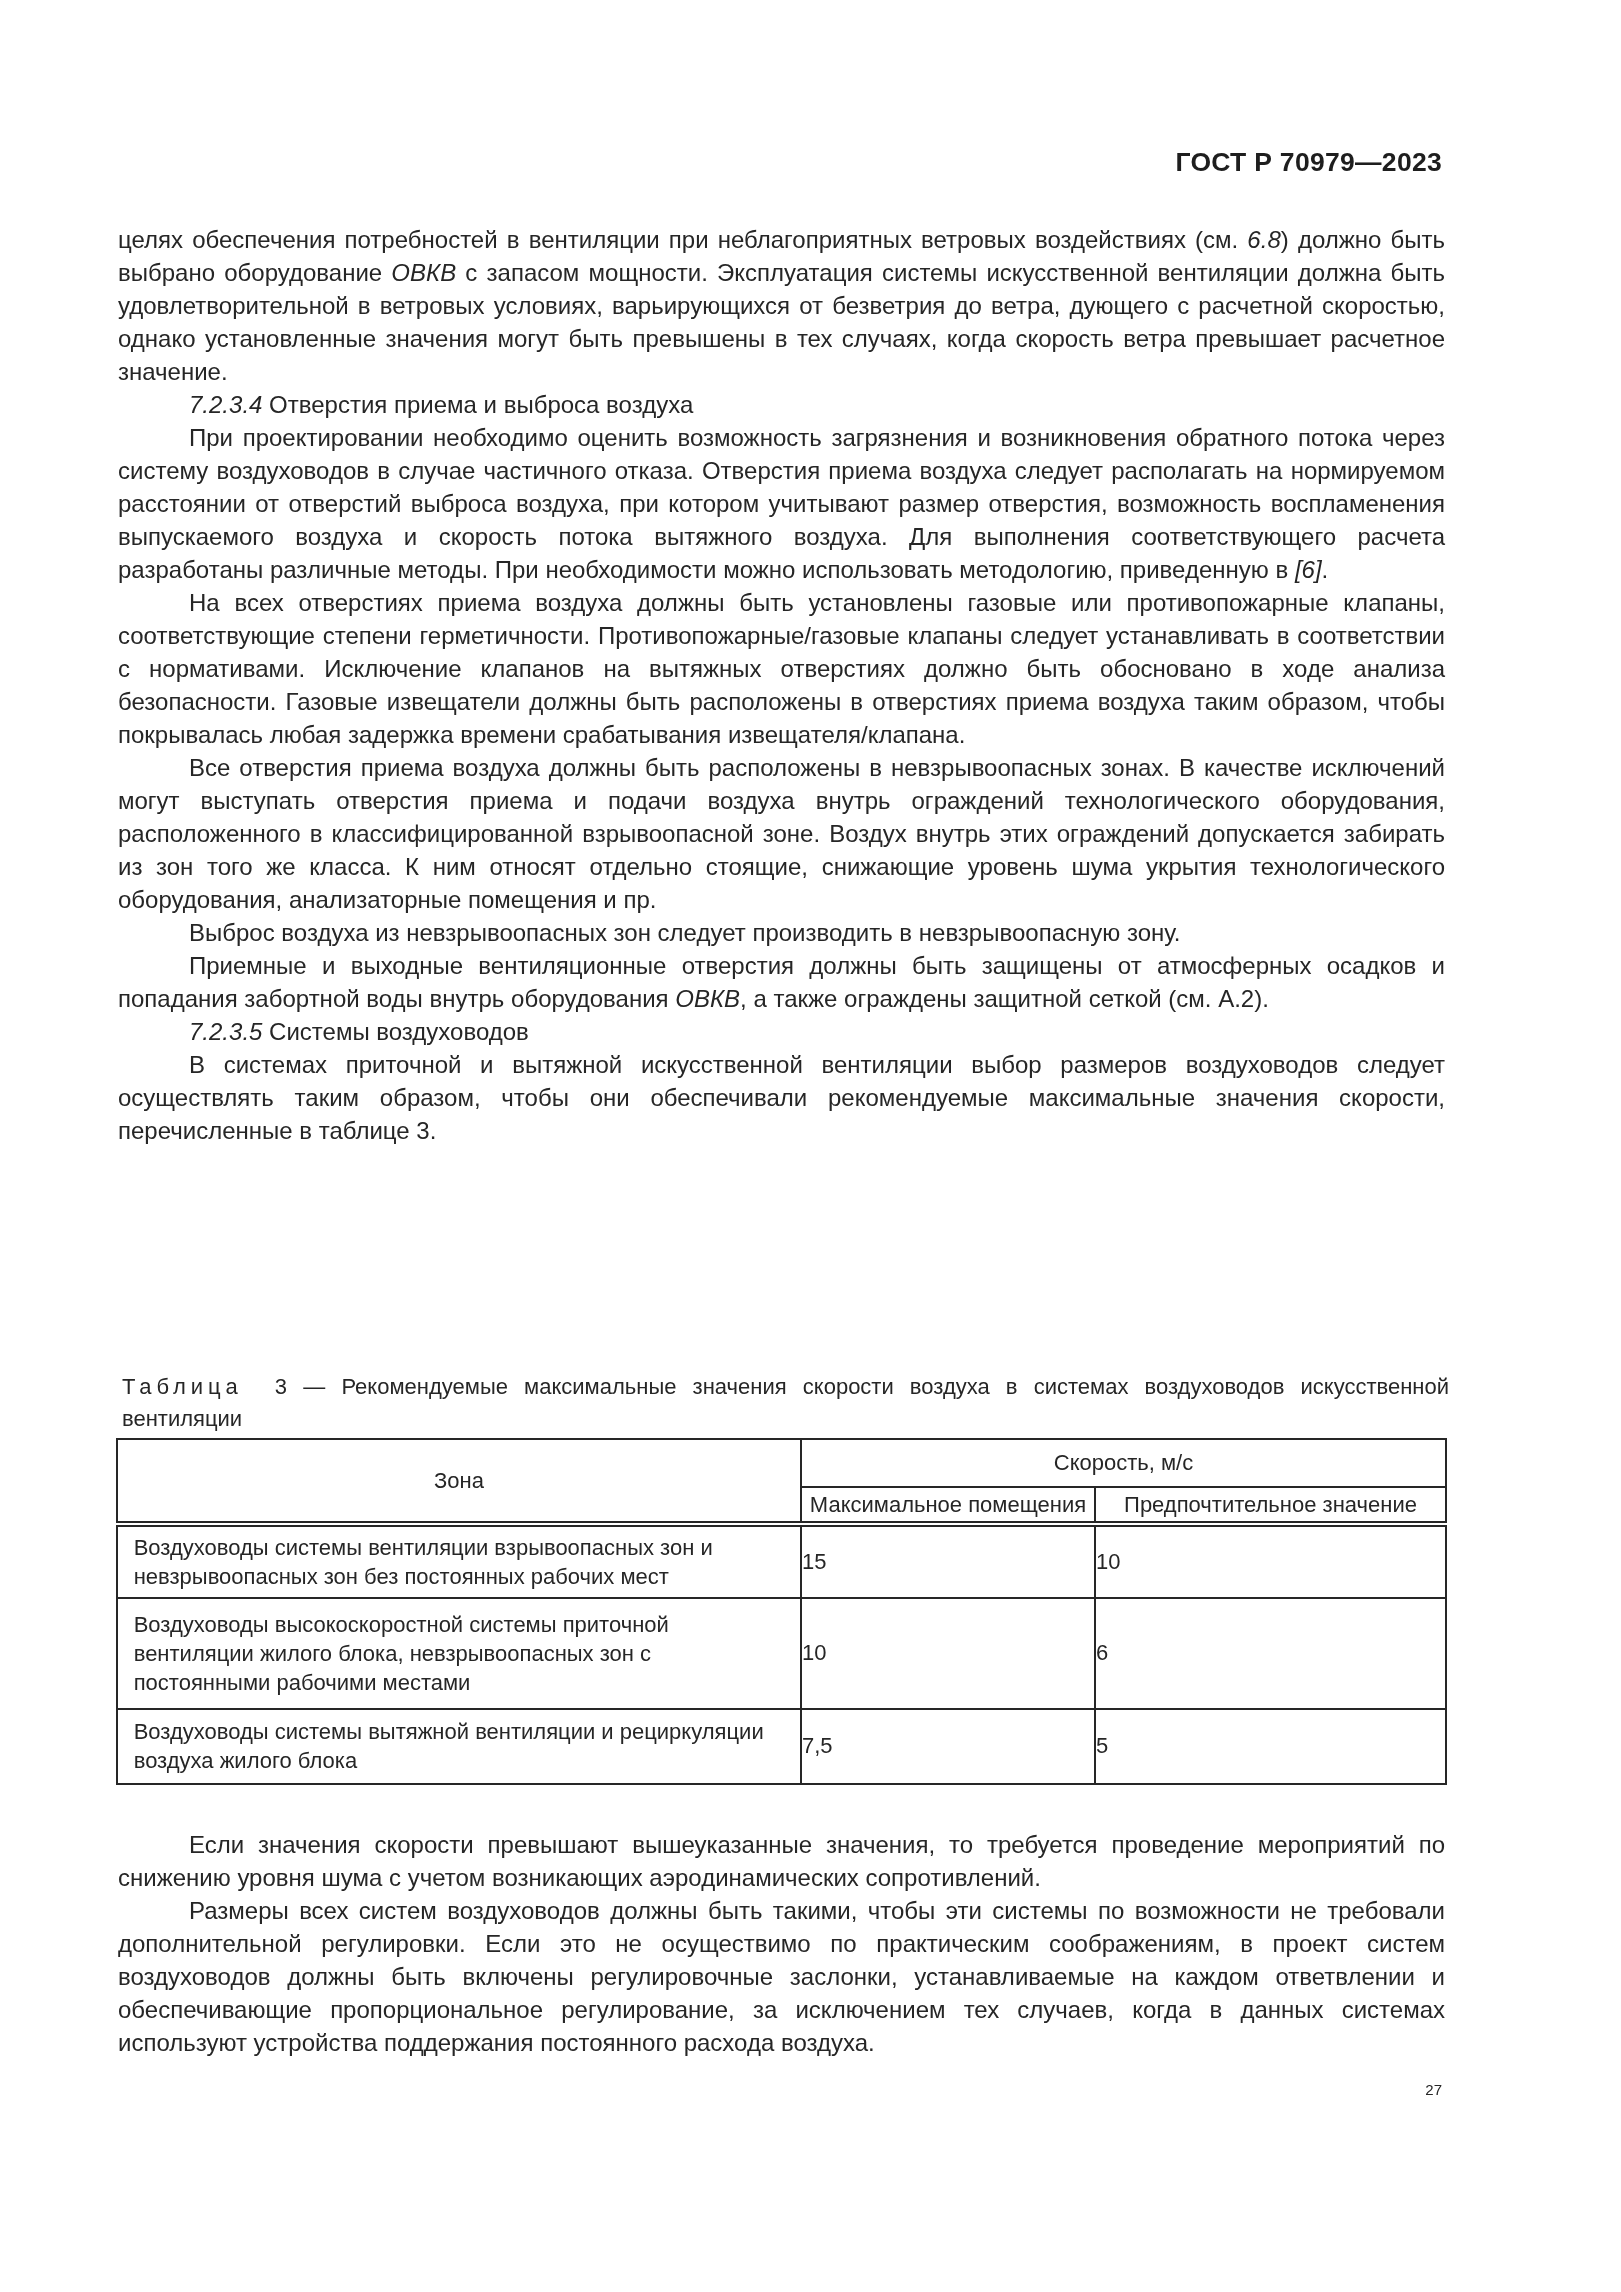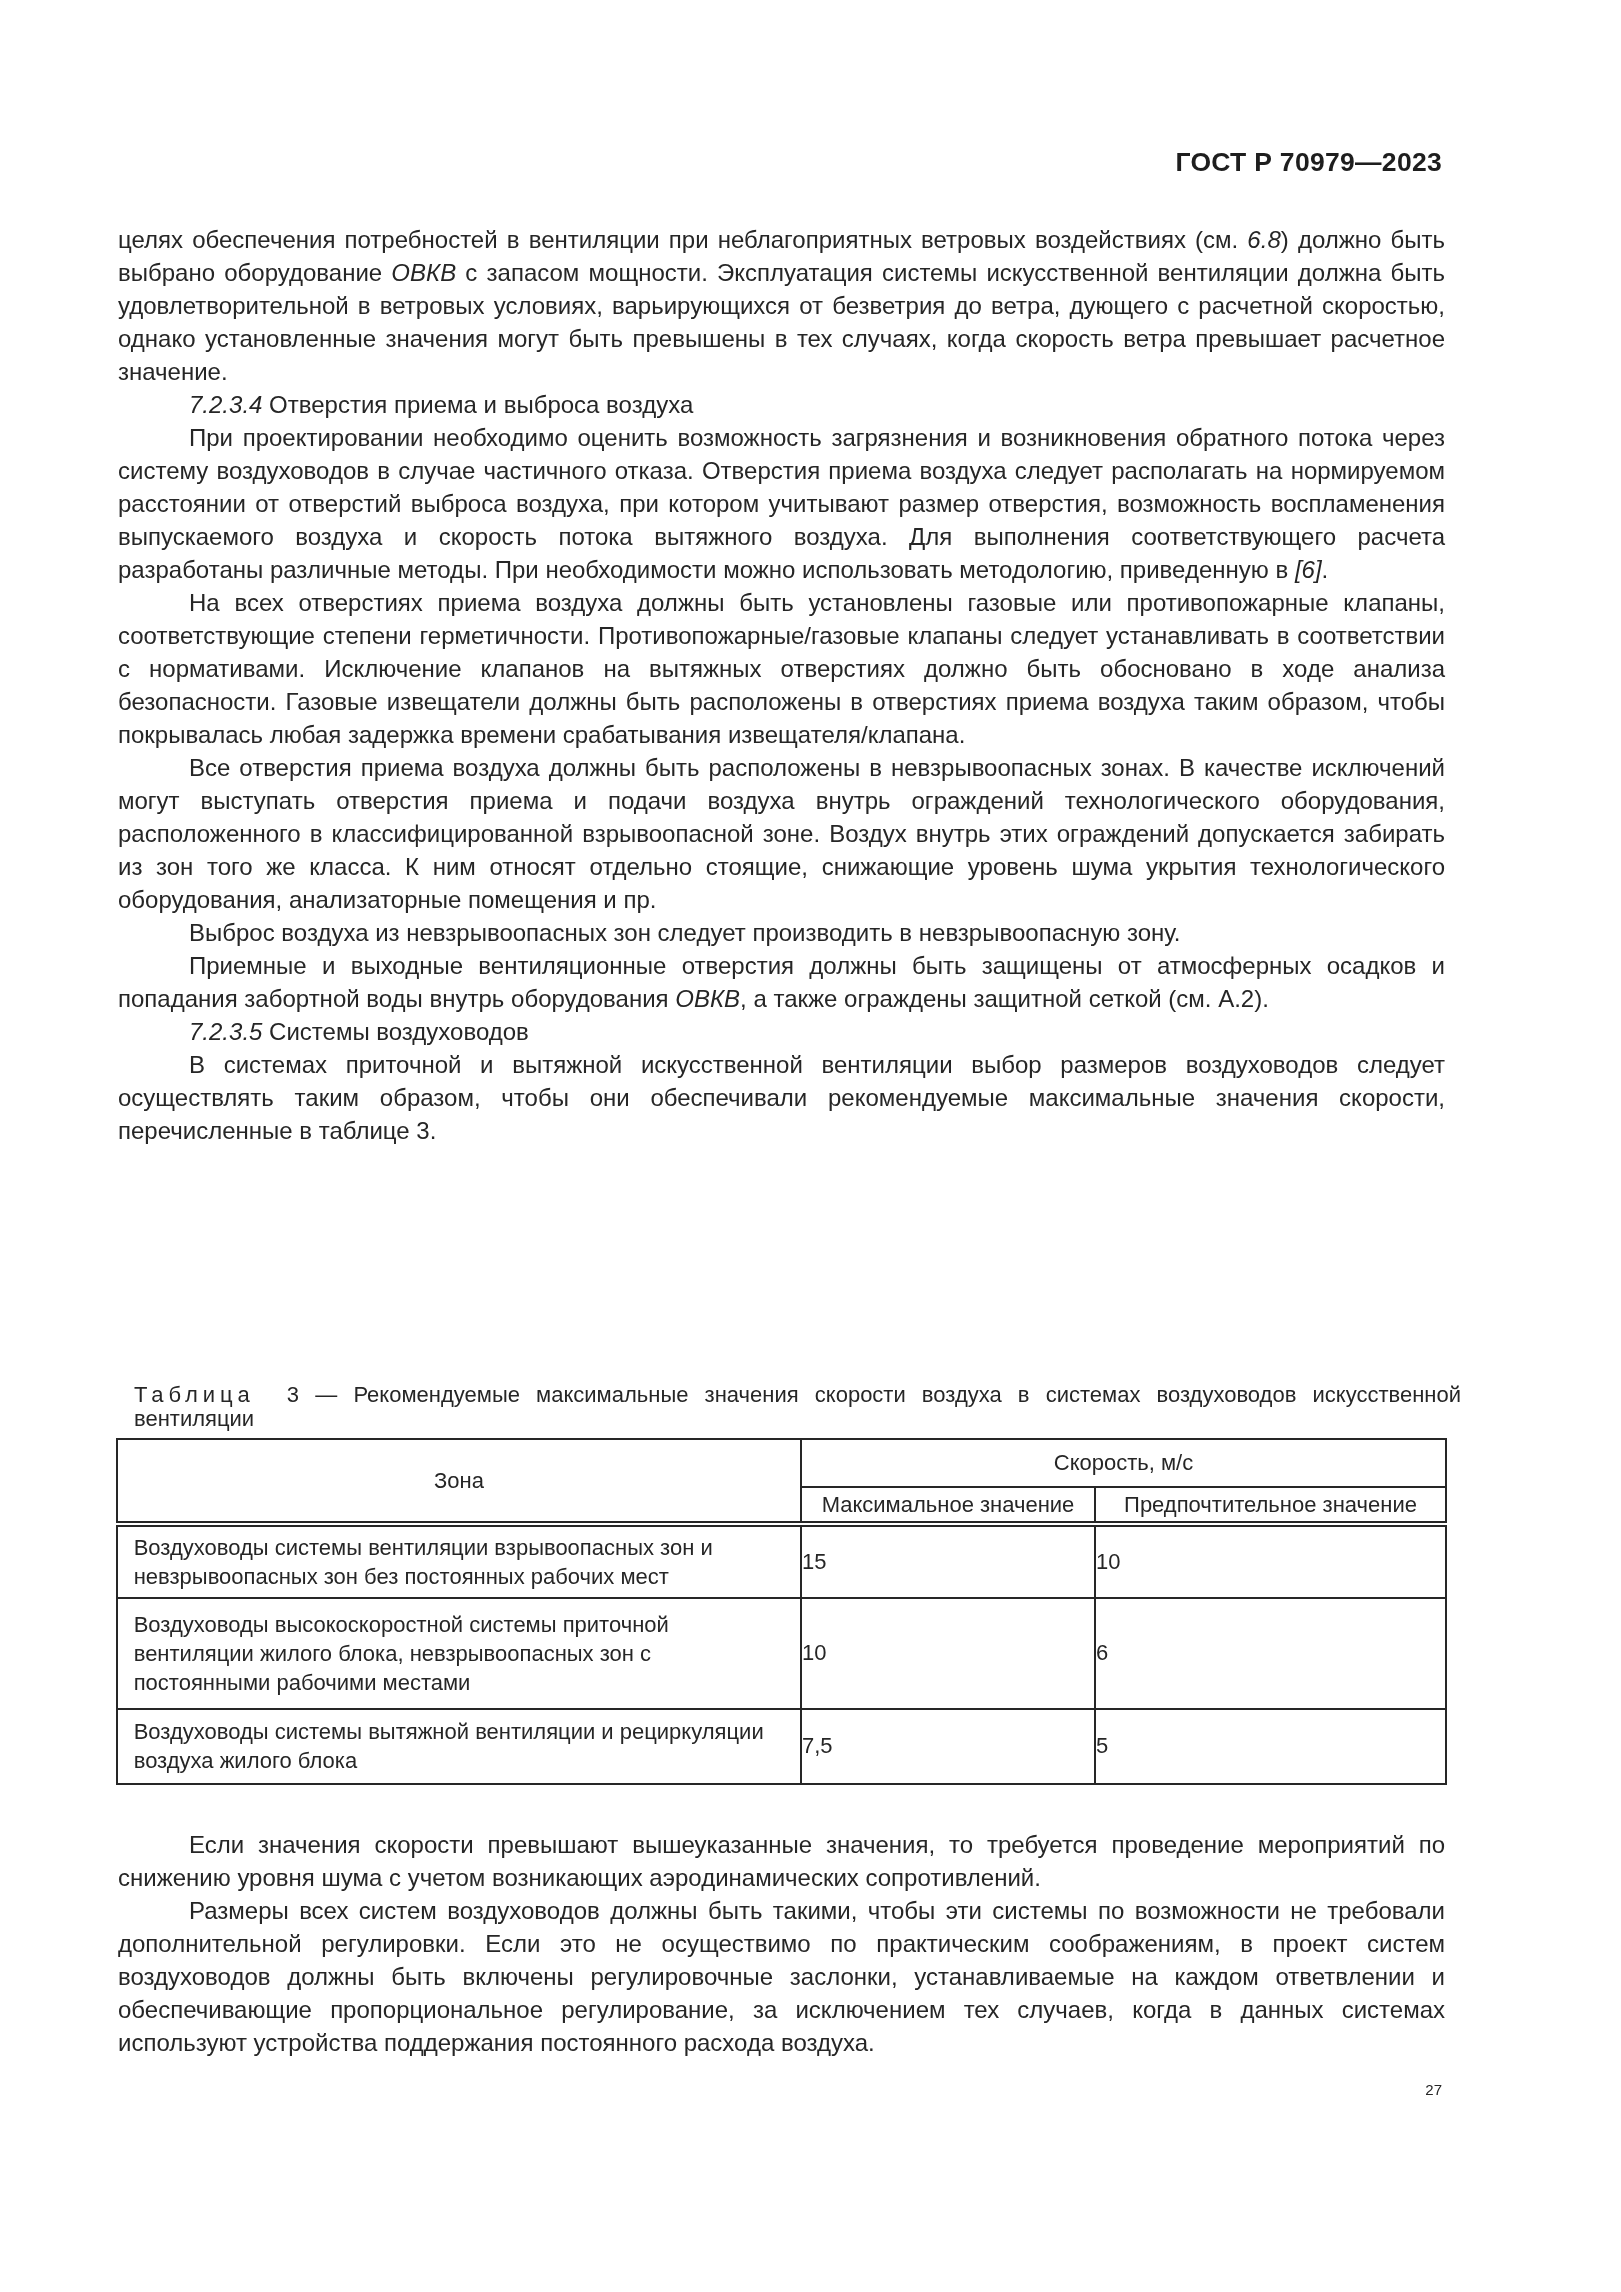--- a/index.html
+++ b/index.html
@@ -16,21 +16,21 @@
       font-size: 24px; line-height: 33px;
     }
     .p { margin: 0; text-align: justify; text-align-last: left; }
     .p.indent { text-indent: 71px; }
     .p.heading { text-indent: 71px; }
     .num { font-style: italic; }
     .it { font-style: italic; }
 
     .table-caption {
       position: absolute; left: 118px; width: 1327px; top: 1367px;
-      font-size: 22px; line-height: 24px; margin: 16px; text-align: justify; text-align-last: left;
+      font-size: 22px; line-height: 32px; margin: 4px; text-align: justify; text-align-last: left;
     }
     .table-caption .cap-label { letter-spacing: 4.9px; }
 
     table.spec {
       position: absolute; left: 116px; top: 1438px; width: 1331px;
       border-collapse: collapse; font-size: 22px; color: #262626;
     }
     table.spec td, table.spec th {
       border: 2px solid #262626; font-weight: normal; padding: 0;
     }
@@ -79,21 +79,21 @@
     <col class="col1">
       <col class="col2">
       <col>
   </colgroup>
   <tbody>
       <tr class="h-top">
     <th rowspan="2" class="zone-h">Зона</th>
     <th colspan="2">Скорость, м/с</th>
   </tr>
   <tr class="h-sub head-last">
-    <th>Максимальное значение</th>
+    <th>Максимальное помещения</th>
     <th>Предпочтительное значение</th>
   </tr>
   <tr class="row1">
     <td class="zone-cell">Воздуховоды системы вентиляции взрывоопасных зон и невзрывоопасных зон без постоянных рабочих мест</td>
     <td class="val-cell">15</td>
     <td class="val-cell">10</td>
   </tr>
   <tr class="row2">
     <td class="zone-cell">Воздуховоды высокоскоростной системы приточной вентиляции жилого блока, невзрывоопасных зон с постоянными рабочими местами</td>
     <td class="val-cell">10</td>

